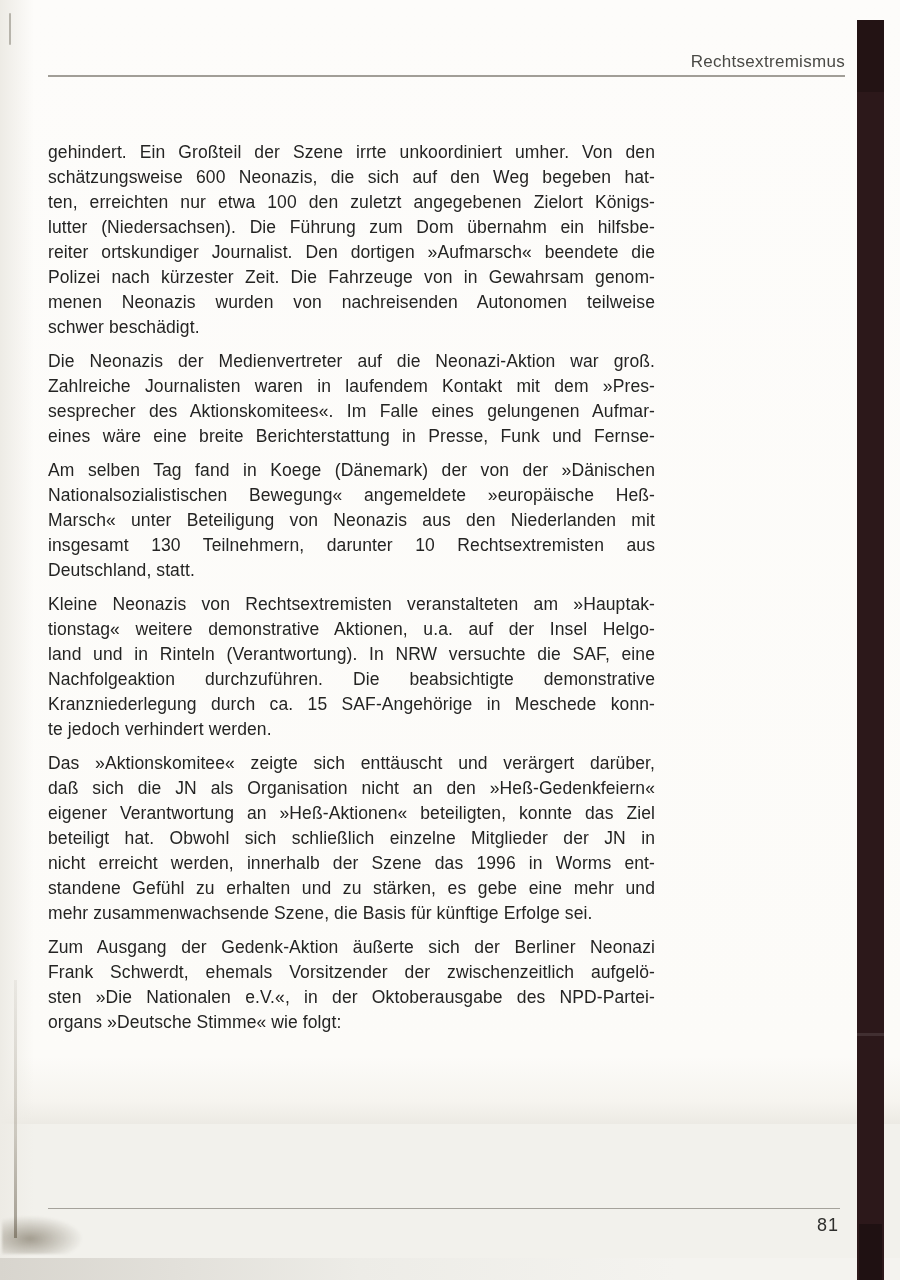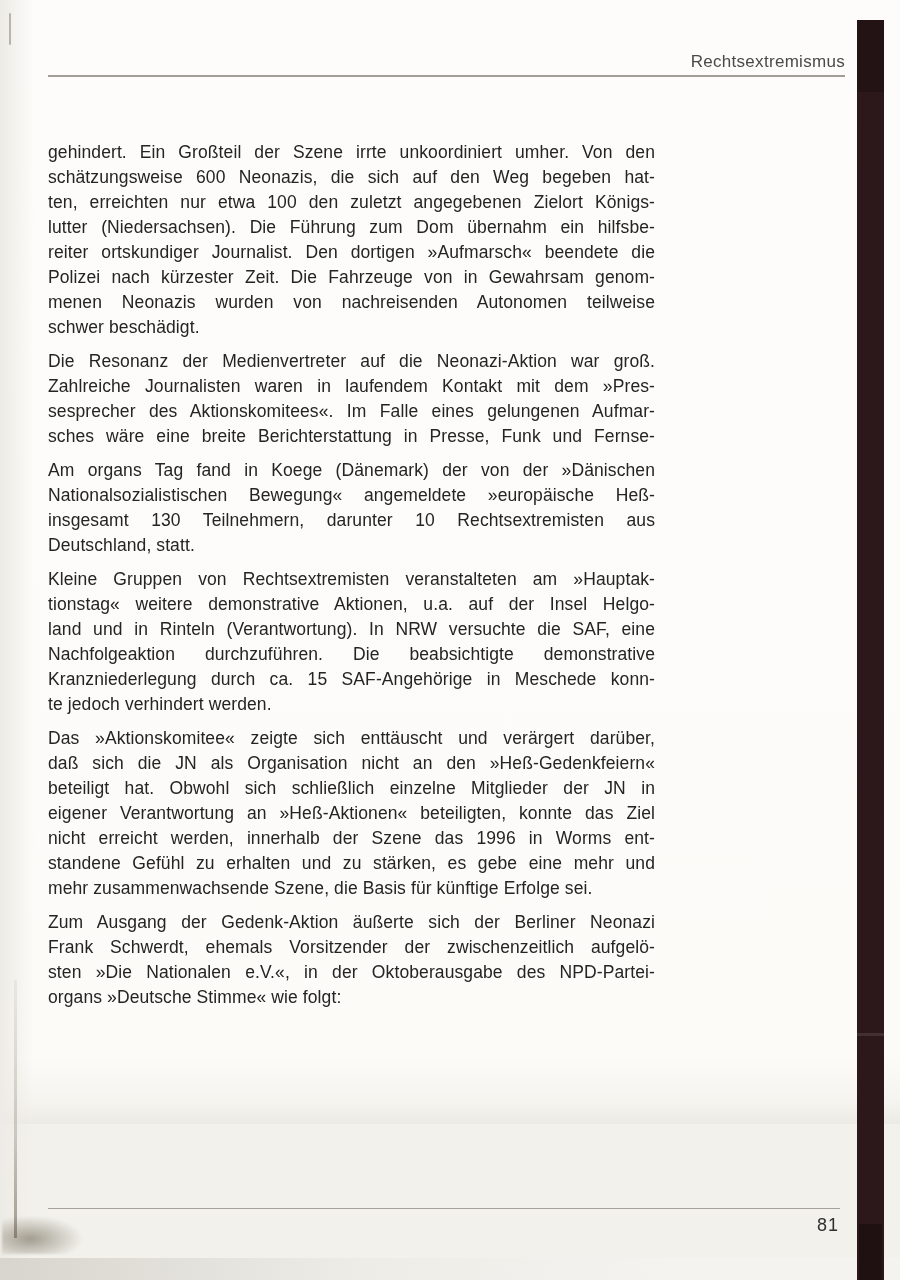--- a/index.html
+++ b/index.html
@@ -92,44 +92,45 @@
         <div class="tline full">gehindert. Ein Großteil der Szene irrte unkoordiniert umher. Von den</div>
         <div class="tline full">schätzungsweise 600 Neonazis, die sich auf den Weg begeben hat-</div>
         <div class="tline full">ten, erreichten nur etwa 100 den zuletzt angegebenen Zielort Königs-</div>
         <div class="tline full">lutter (Niedersachsen). Die Führung zum Dom übernahm ein hilfsbe-</div>
         <div class="tline full">reiter ortskundiger Journalist. Den dortigen »Aufmarsch« beendete die</div>
         <div class="tline full">Polizei nach kürzester Zeit. Die Fahrzeuge von in Gewahrsam genom-</div>
         <div class="tline full">menen Neonazis wurden von nachreisenden Autonomen teilweise</div>
         <div class="tline">schwer beschädigt.</div>
       </div>
       <div class="para">
-        <div class="tline full">Die Resonanz der Medienvertreter auf die Neonazi-Aktion war groß.</div>
+        <div class="tline full">Die Neonazis der Medienvertreter auf die Neonazi-Aktion war groß.</div>
         <div class="tline full">Zahlreiche Journalisten waren in laufendem Kontakt mit dem »Pres-</div>
         <div class="tline full">sesprecher des Aktionskomitees«. Im Falle eines gelungenen Aufmar-</div>
-        <div class="tline full">sches wäre eine breite Berichterstattung in Presse, Funk und Fernse-</div>
+        <div class="tline full">eines wäre eine breite Berichterstattung in Presse, Funk und Fernse-</div>
       </div>
       <div class="para">
-        <div class="tline full">Am organs Tag fand in Koege (Dänemark) der von der »Dänischen</div>
+        <div class="tline full">Am selben Tag fand in Koege (Dänemark) der von der »Dänischen</div>
         <div class="tline full">Nationalsozialistischen Bewegung« angemeldete »europäische Heß-</div>
+        <div class="tline full">Marsch« unter Beteiligung von Neonazis aus den Niederlanden mit</div>
         <div class="tline full">insgesamt 130 Teilnehmern, darunter 10 Rechtsextremisten aus</div>
         <div class="tline">Deutschland, statt.</div>
       </div>
       <div class="para">
-        <div class="tline full">Kleine Gruppen von Rechtsextremisten veranstalteten am »Hauptak-</div>
+        <div class="tline full">Kleine Neonazis von Rechtsextremisten veranstalteten am »Hauptak-</div>
         <div class="tline full">tionstag« weitere demonstrative Aktionen, u.a. auf der Insel Helgo-</div>
         <div class="tline full">land und in Rinteln (Verantwortung). In NRW versuchte die SAF, eine</div>
         <div class="tline full">Nachfolgeaktion durchzuführen. Die beabsichtigte demonstrative</div>
         <div class="tline full">Kranzniederlegung durch ca. 15 SAF-Angehörige in Meschede konn-</div>
         <div class="tline">te jedoch verhindert werden.</div>
       </div>
       <div class="para">
         <div class="tline full">Das »Aktionskomitee« zeigte sich enttäuscht und verärgert darüber,</div>
         <div class="tline full">daß sich die JN als Organisation nicht an den »Heß-Gedenkfeiern«</div>
+        <div class="tline full">eigener Verantwortung an »Heß-Aktionen« beteiligten, konnte das Ziel</div>
         <div class="tline full">beteiligt hat. Obwohl sich schließlich einzelne Mitglieder der JN in</div>
-        <div class="tline full">eigener Verantwortung an »Heß-Aktionen« beteiligten, konnte das Ziel</div>
         <div class="tline full">nicht erreicht werden, innerhalb der Szene das 1996 in Worms ent-</div>
         <div class="tline full">standene Gefühl zu erhalten und zu stärken, es gebe eine mehr und</div>
         <div class="tline">mehr zusammenwachsende Szene, die Basis für künftige Erfolge sei.</div>
       </div>
       <div class="para">
         <div class="tline full">Zum Ausgang der Gedenk-Aktion äußerte sich der Berliner Neonazi</div>
         <div class="tline full">Frank Schwerdt, ehemals Vorsitzender der zwischenzeitlich aufgelö-</div>
         <div class="tline full">sten »Die Nationalen e.V.«, in der Oktoberausgabe des NPD-Partei-</div>
         <div class="tline">organs »Deutsche Stimme« wie folgt:</div>
       </div>

